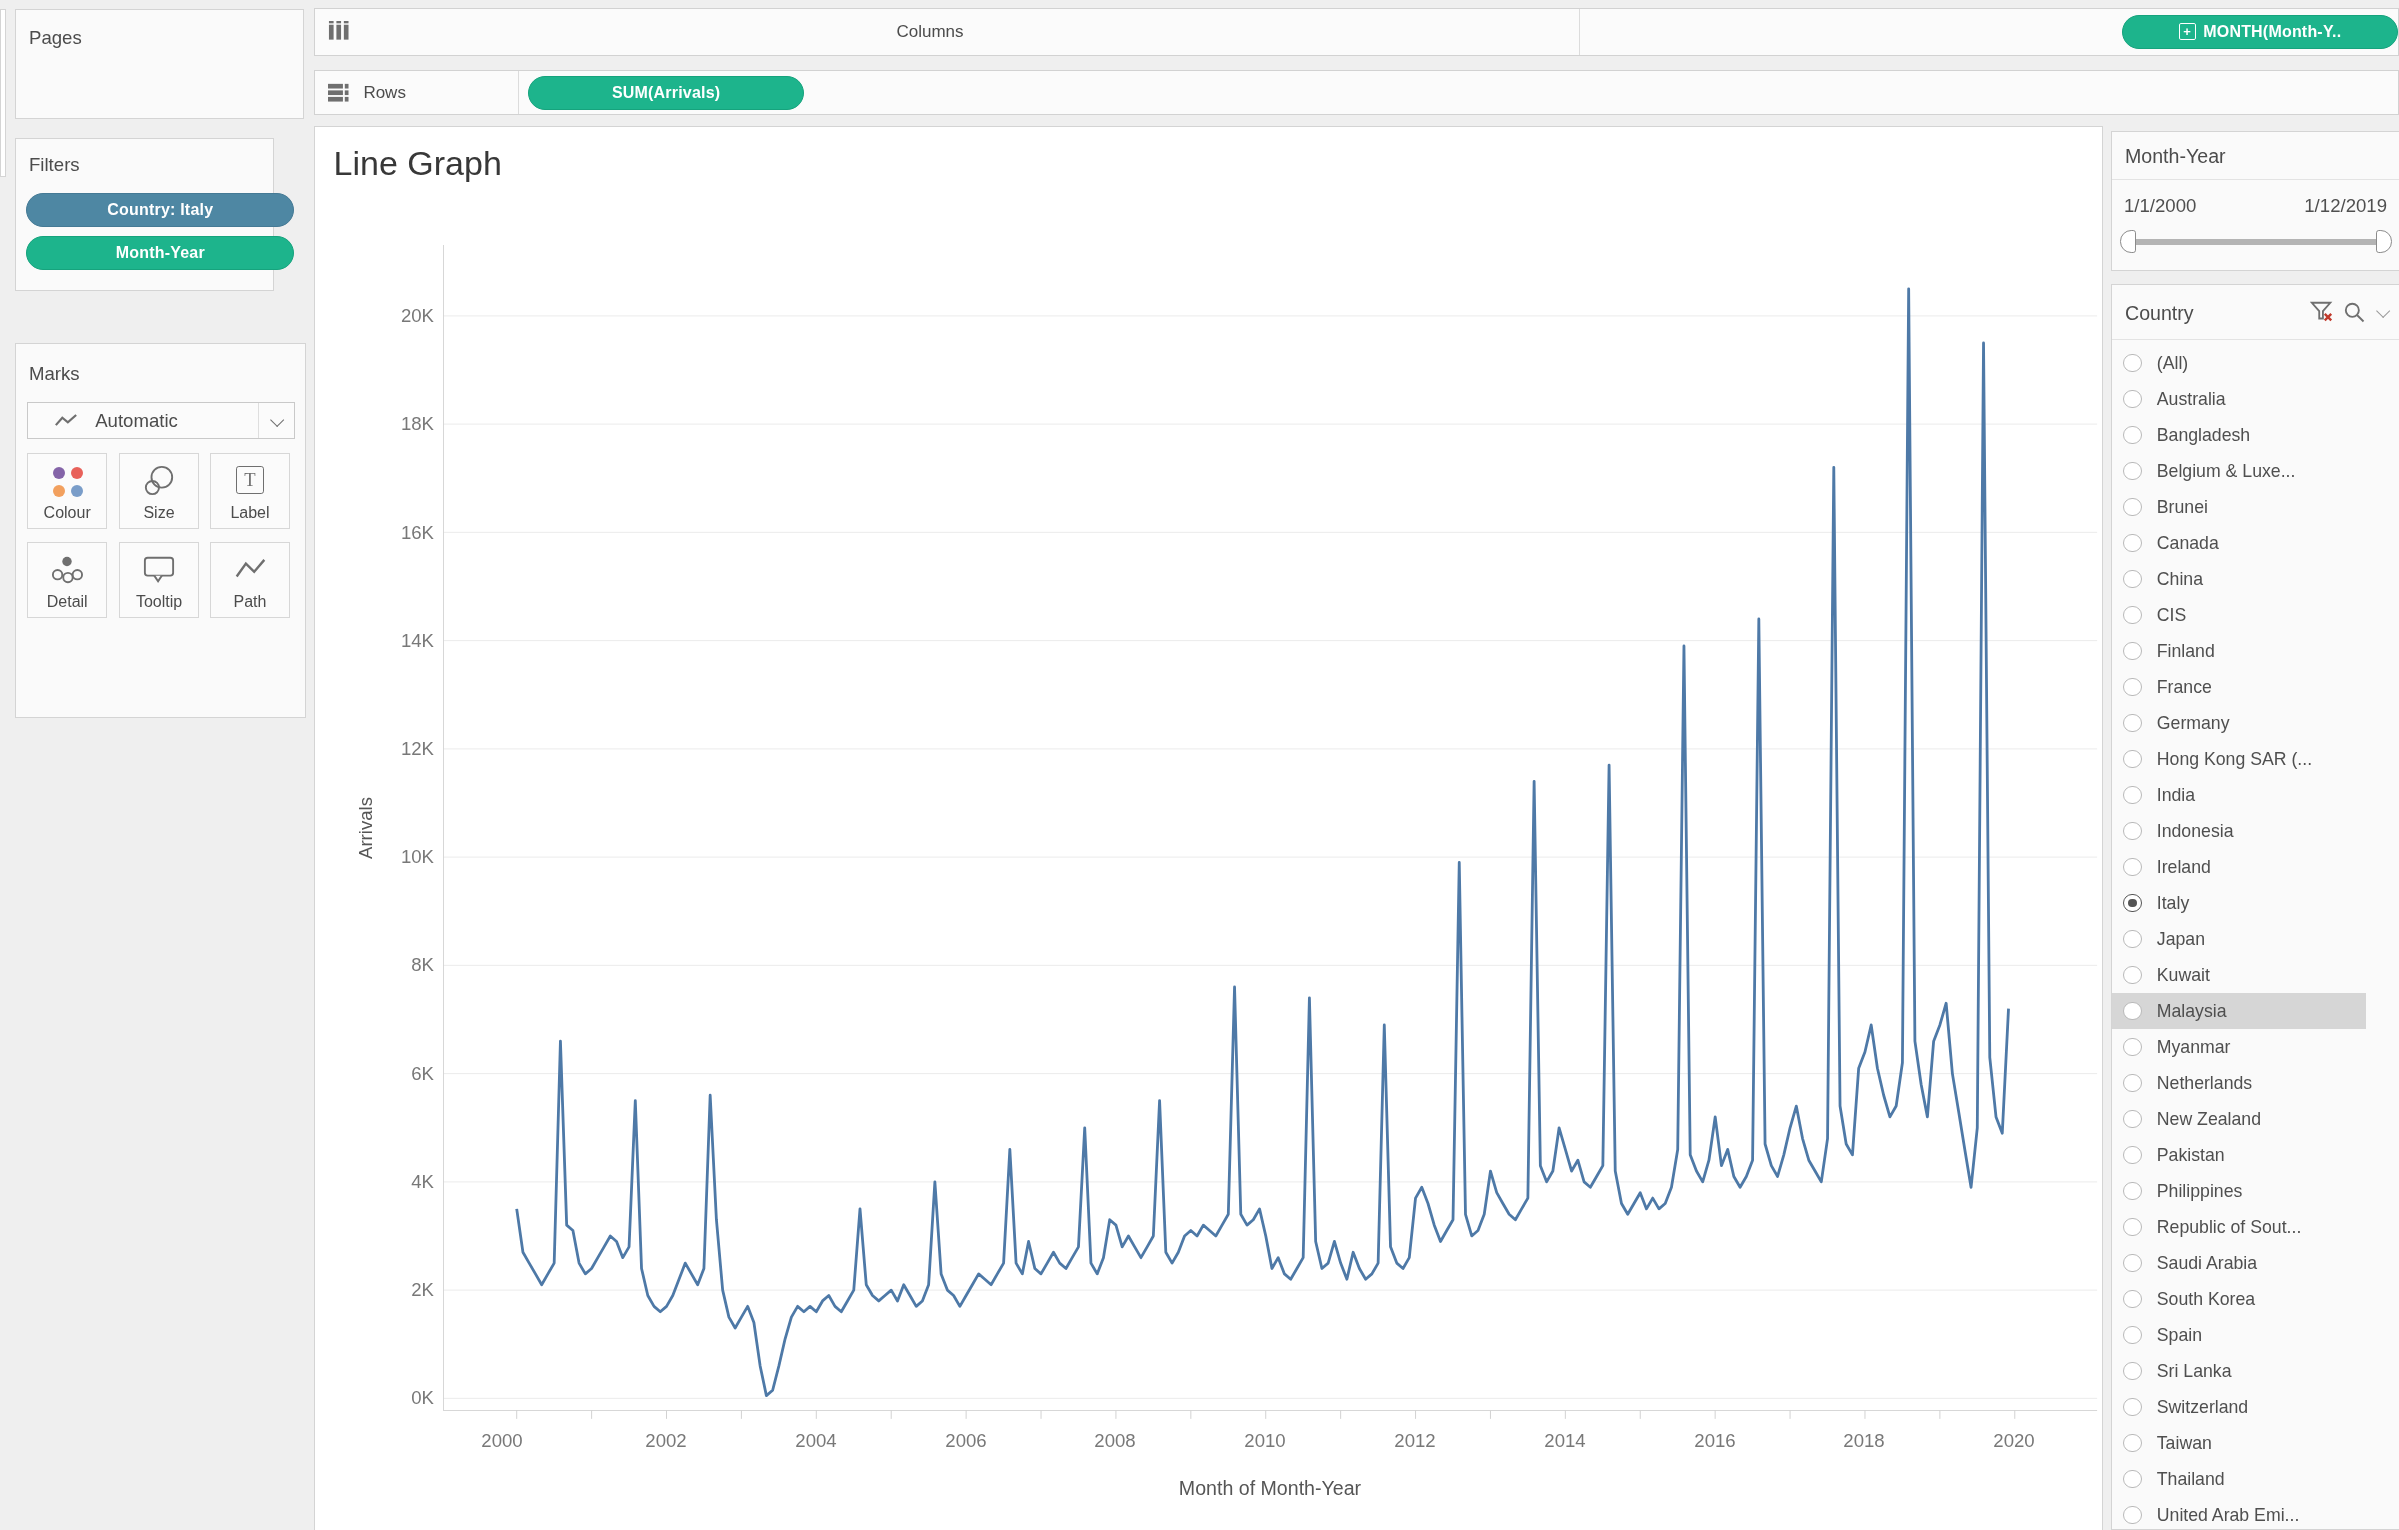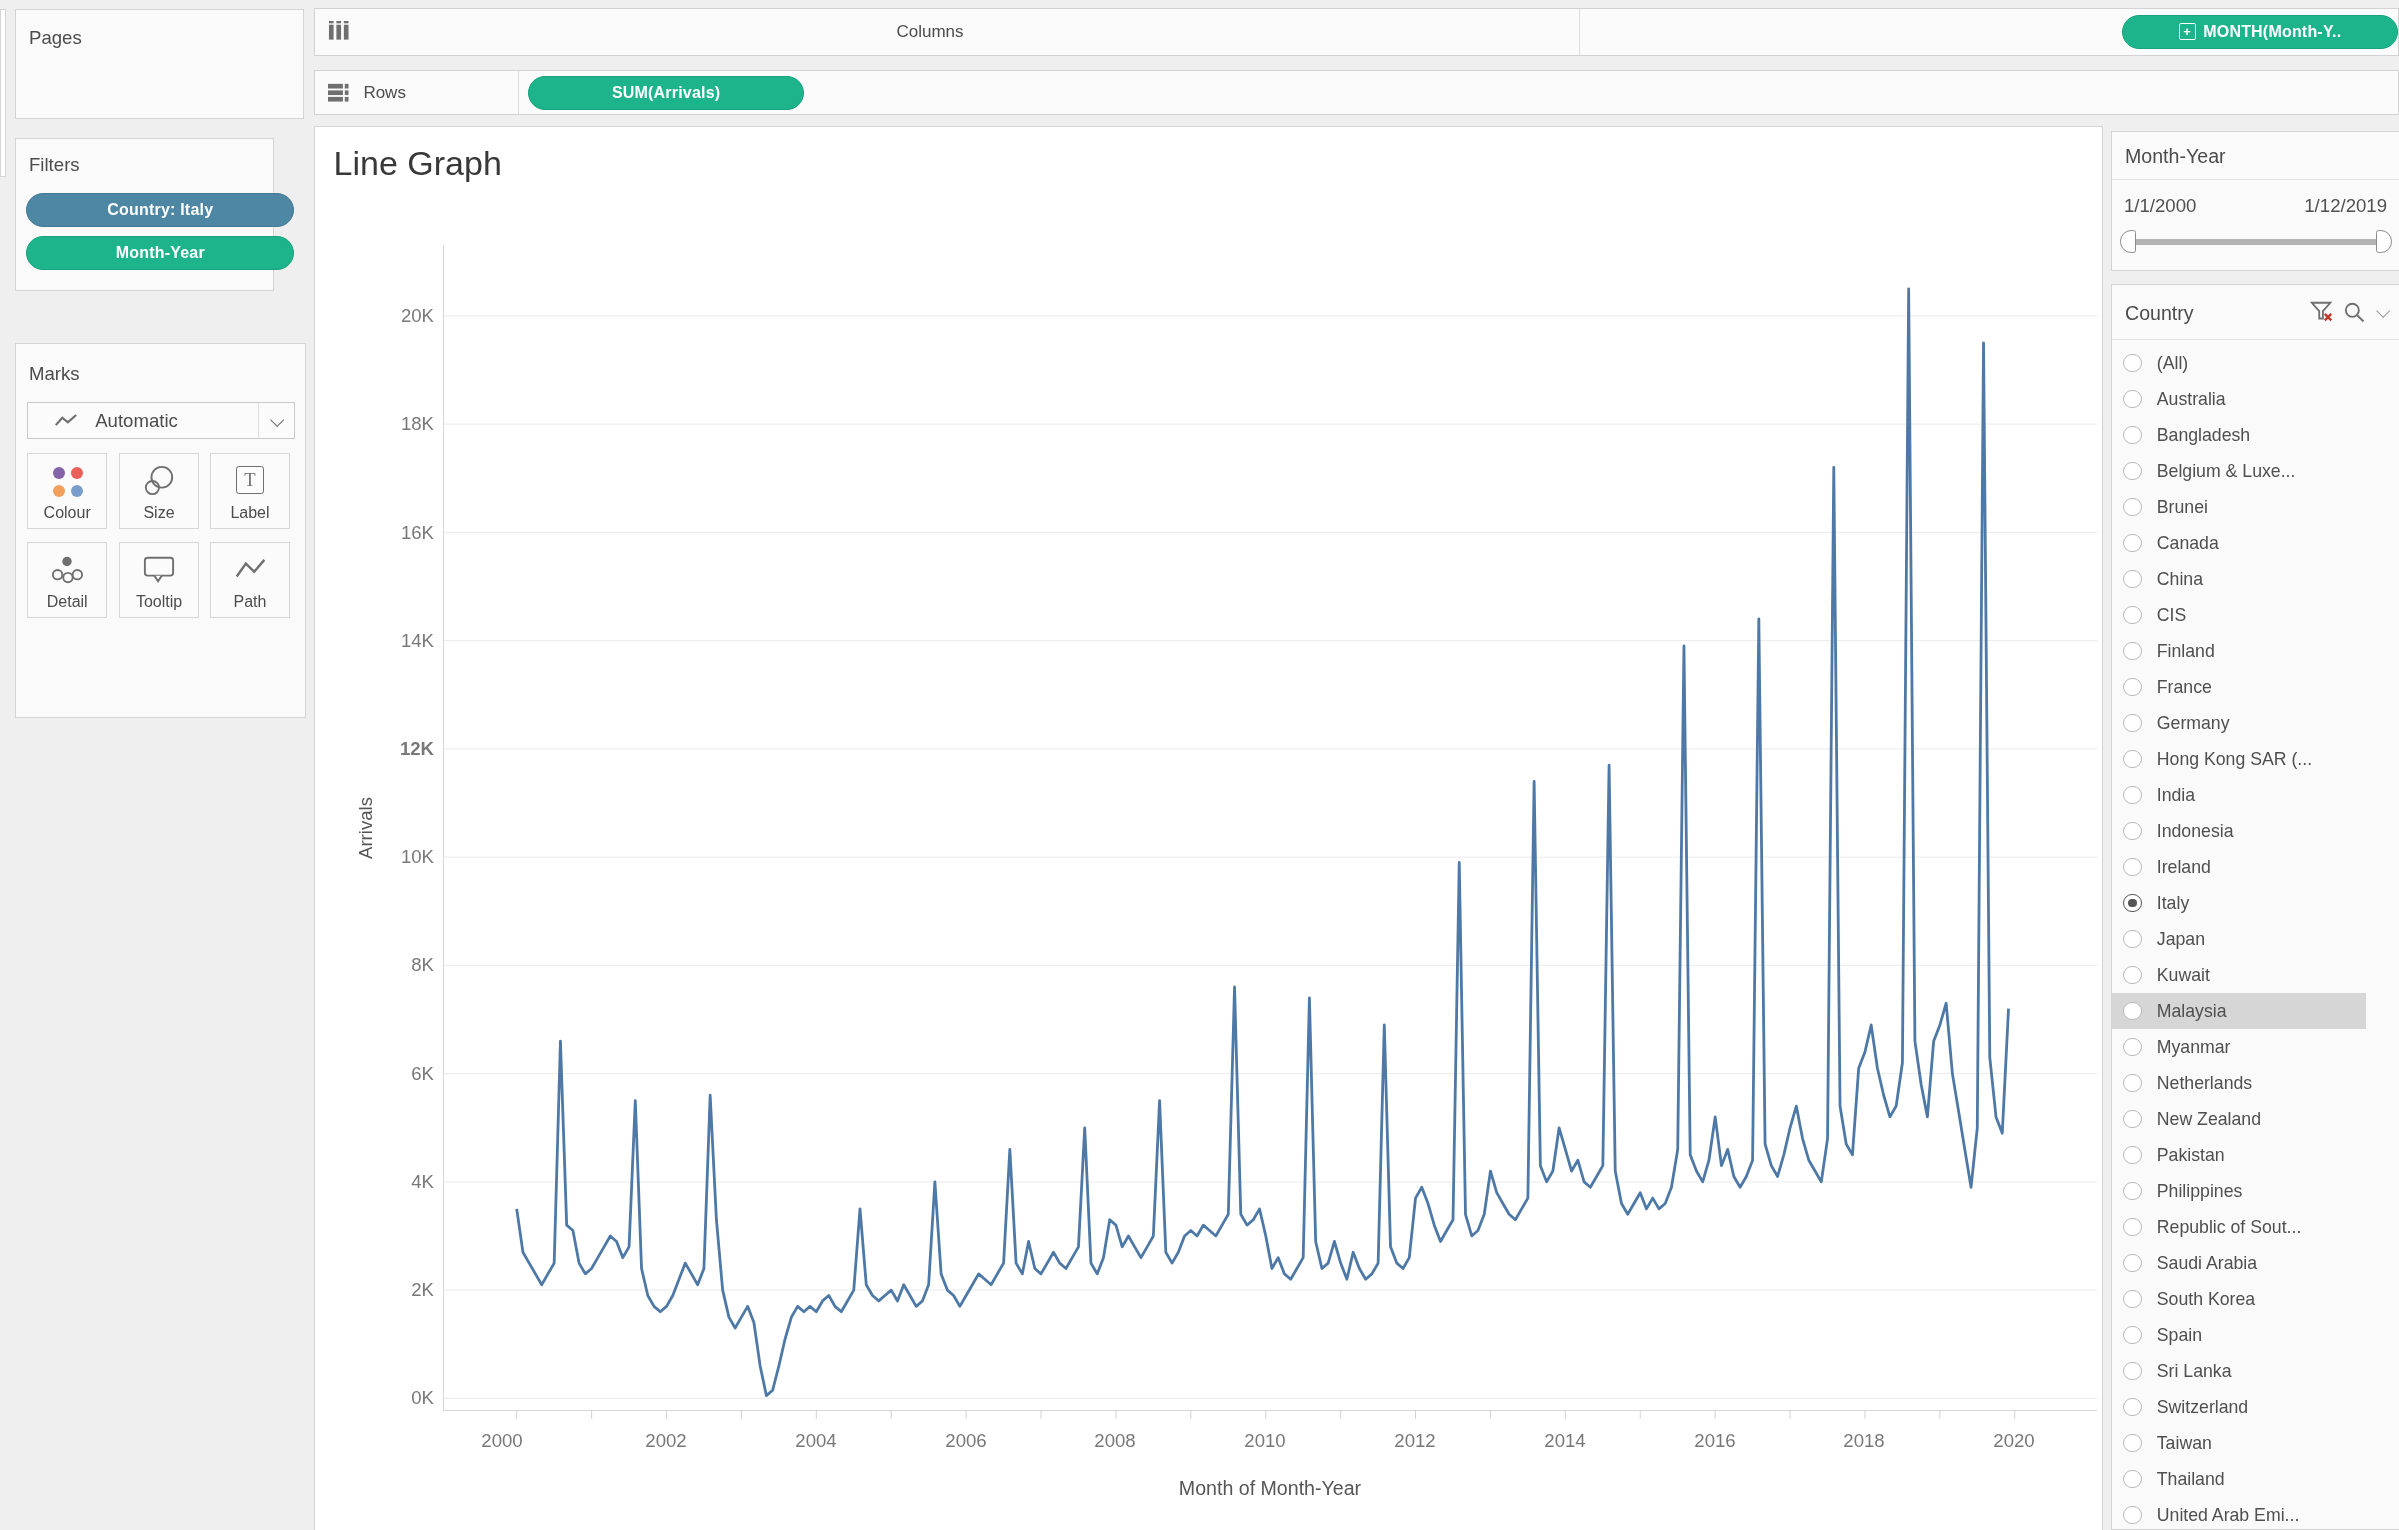--- a/index.html
+++ b/index.html
@@ -138,21 +138,21 @@
   <div style="position:absolute;left:314px;top:126px;width:1789px;height:1405px;background:#fff;border:0.9px solid #d4d4d4;box-sizing:border-box;">
     <div style="position:absolute;left:18.6px;top:17px;font-size:34px;font-weight:300;color:#383838;">Line Graph</div>
     <div style="position:absolute;left:-56px;top:690px;width:214px;text-align:center;color:#565656;font-size:18.6px;transform:rotate(-90deg);">Arrivals</div>
     <div id="y-tick-labels">
         <div class="ylab" style="left: 54px; top: 1260px;">0K</div>
         <div class="ylab" style="left: 54px; top: 1152px;">2K</div>
         <div class="ylab" style="left: 54px; top: 1044px;">4K</div>
         <div class="ylab" style="left: 54px; top: 936px;">6K</div>
         <div class="ylab" style="left: 54px; top: 827px;">8K</div>
         <div class="ylab" style="left: 54px; top: 719px;">10K</div>
-        <div class="ylab" style="left: 54px; top: 611px; font-weight: bold;">12K</div>
+        <div class="ylab" style="left: 54px; top: 611px;">12K</div>
         <div class="ylab" style="left: 54px; top: 503px;">14K</div>
         <div class="ylab" style="left: 54px; top: 395px;">16K</div>
         <div class="ylab" style="left: 54px; top: 286px;">18K</div>
         <div class="ylab" style="left: 54px; top: 178px; text-align: right;">20K</div>
       </div>
     <svg id="chart-svg" style="position:absolute;left:128px;top:118px;" width="1656" height="1186" viewBox="0 0 1776 1272">
         <line x1="0" y1="1237" x2="1774" y2="1237" stroke="#eaeaea" stroke-width="1"></line>
         <line x1="-6" y1="1237" x2="0" y2="1237" stroke="#d4d4d4" stroke-width="1"></line>
         <line x1="0" y1="1120.9" x2="1774" y2="1120.9" stroke="#eaeaea" stroke-width="1"></line>
         <line x1="-6" y1="1120.9" x2="0" y2="1120.9" stroke="#d4d4d4" stroke-width="1"></line>

